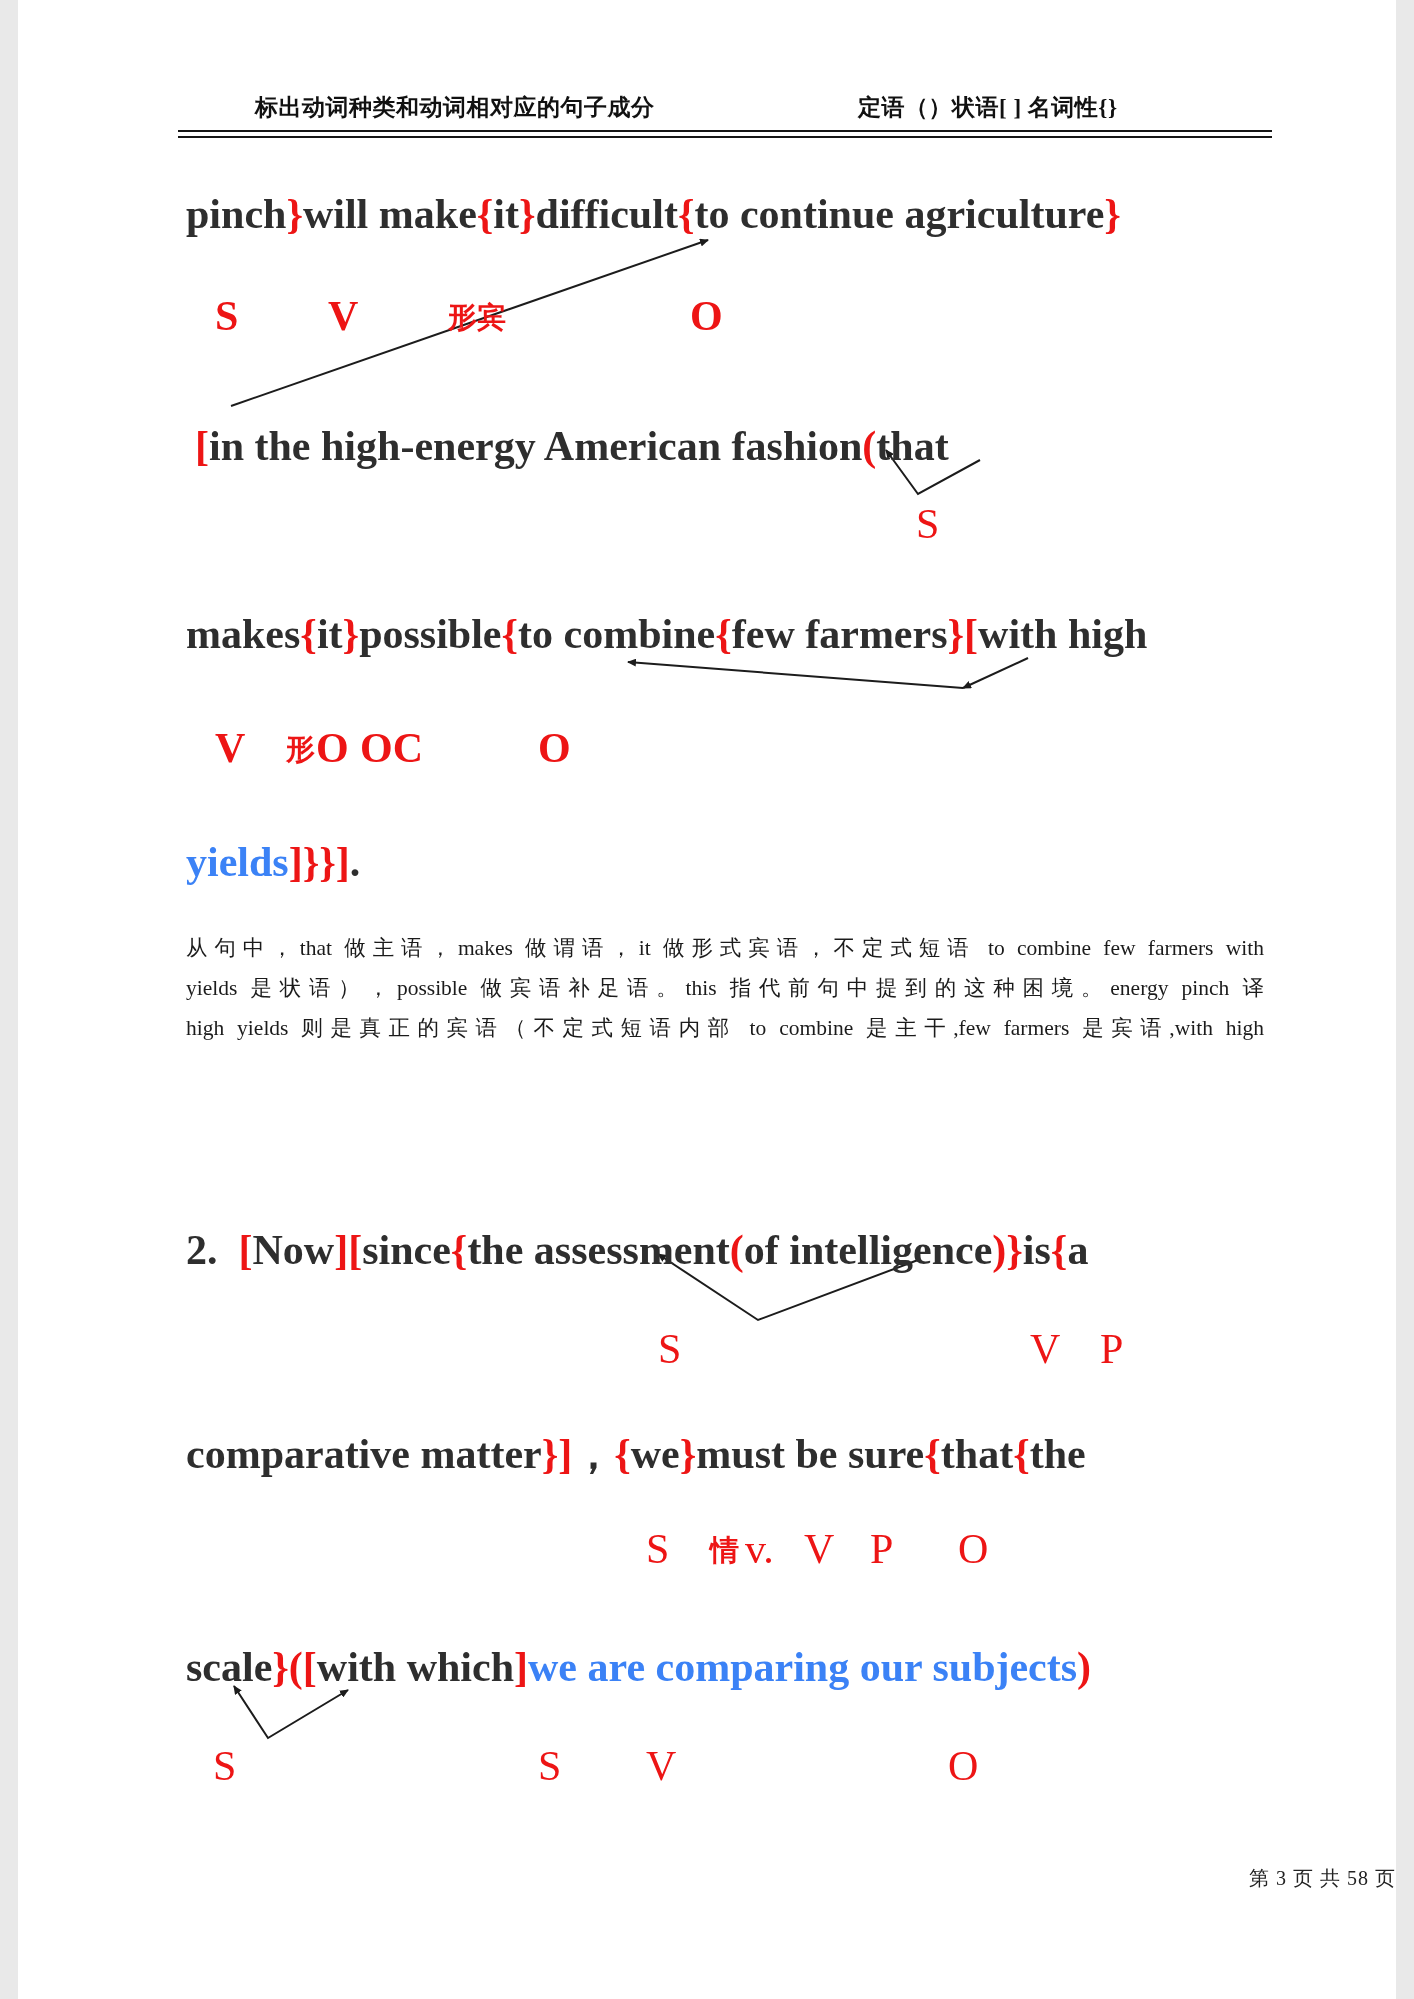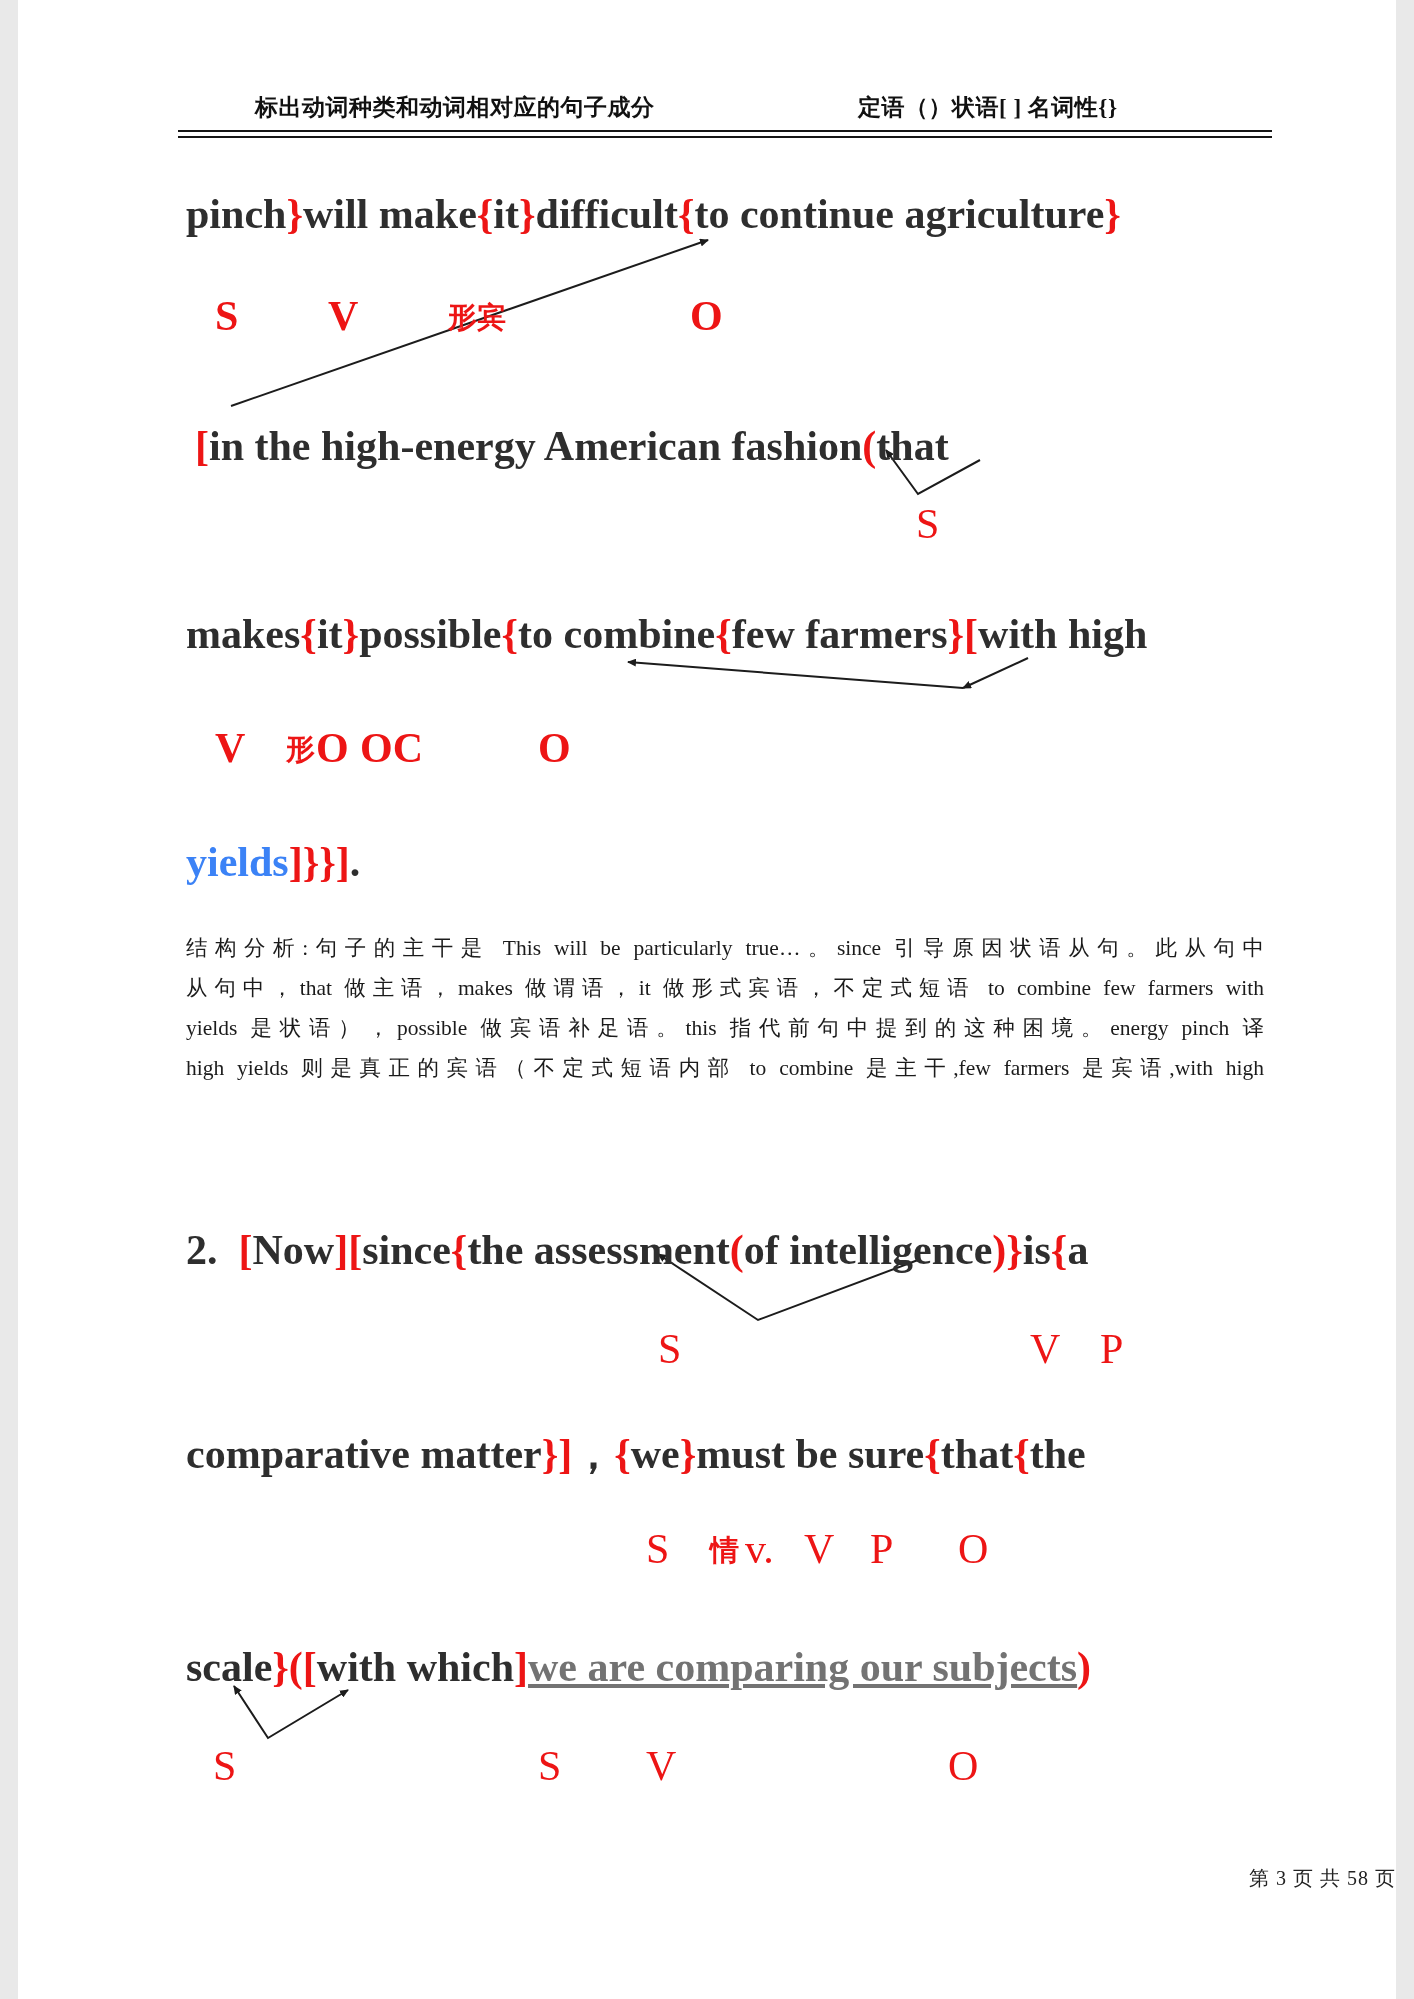--- a/index.html
+++ b/index.html
@@ -48,21 +48,21 @@
       <polyline points="330,1690 250,1738 216,1686" fill="none" stroke="#1c1c1c" stroke-width="2" marker-end="url(#ah)" marker-start="url(#ahs)"></polyline>
     </svg>
 
   <div id="sentences">
       <div class="sentence-line" style="left: 168px; top: 190px;"><span style="color: rgb(46, 46, 46);">pinch</span><span style="color: rgb(237, 21, 21);">}</span><span style="color: rgb(46, 46, 46);">will make</span><span style="color: rgb(237, 21, 21);">{</span><span style="color: rgb(46, 46, 46);">it</span><span style="color: rgb(237, 21, 21);">}</span><span style="color: rgb(46, 46, 46);">difficult</span><span style="color: rgb(237, 21, 21);">{</span><span style="color: rgb(46, 46, 46);">to continue agriculture</span><span style="color: rgb(237, 21, 21);">}</span></div>
       <div class="sentence-line" style="left: 168px; top: 422px; margin-left: 9px;"><span style="color: rgb(237, 21, 21);">[</span><span style="color: rgb(46, 46, 46);">in the high-energy American fashion</span><span style="color: rgb(237, 21, 21);">(</span><span style="color: rgb(46, 46, 46);">that</span></div>
       <div class="sentence-line" style="left: 168px; top: 610px;"><span style="color: rgb(46, 46, 46);">makes</span><span style="color: rgb(237, 21, 21);">{</span><span style="color: rgb(46, 46, 46);">it</span><span style="color: rgb(237, 21, 21);">}</span><span style="color: rgb(46, 46, 46);">possible</span><span style="color: rgb(237, 21, 21);">{</span><span style="color: rgb(46, 46, 46);">to combine</span><span style="color: rgb(237, 21, 21);">{</span><span style="color: rgb(46, 46, 46);">few farmers</span><span style="color: rgb(237, 21, 21);">}</span><span style="color: rgb(237, 21, 21);">[</span><span style="color: rgb(46, 46, 46);">with high</span></div>
       <div class="sentence-line" style="left: 168px; top: 838px;"><span style="color: #3b82f6; margin-top: 20px;">yields</span><span style="color: rgb(237, 21, 21);">]}}]</span><span style="color: rgb(46, 46, 46);">.</span></div>
       <div class="sentence-line" style="left: 168px; top: 1226px;"><span style="color: rgb(46, 46, 46);">2.  </span><span style="color: rgb(237, 21, 21);">[</span><span style="color: rgb(46, 46, 46);">Now</span><span style="color: rgb(237, 21, 21);">][</span><span style="color: rgb(46, 46, 46);">since</span><span style="color: rgb(237, 21, 21);">{</span><span style="color: rgb(46, 46, 46);">the assessment</span><span style="color: rgb(237, 21, 21);">(</span><span style="color: rgb(46, 46, 46);">of intelligence</span><span style="color: rgb(237, 21, 21);">)}</span><span style="color: rgb(46, 46, 46);">is</span><span style="color: rgb(237, 21, 21);">{</span><span style="color: rgb(46, 46, 46);">a</span></div>
       <div class="sentence-line" style="left: 168px; top: 1430px;"><span style="color: rgb(46, 46, 46);">comparative matter</span><span style="color: rgb(237, 21, 21);">}]</span><span style="color: rgb(46, 46, 46);">，</span><span style="color: rgb(237, 21, 21);">{</span><span style="color: rgb(46, 46, 46);">we</span><span style="color: rgb(237, 21, 21);">}</span><span style="color: rgb(46, 46, 46);">must be sure</span><span style="color: rgb(237, 21, 21);">{</span><span style="color: rgb(46, 46, 46);">that</span><span style="color: rgb(237, 21, 21);">{</span><span style="color: rgb(46, 46, 46);">the</span></div>
-      <div class="sentence-line" style="left: 168px; top: 1643px;"><span style="color: rgb(46, 46, 46);">scale</span><span style="color: rgb(237, 21, 21);">}([</span><span style="color: rgb(46, 46, 46);">with which</span><span style="color: rgb(237, 21, 21);">]</span><span style="color: #737373; text-decoration: underline;">we are comparing our subjects</span><span style="color: rgb(237, 21, 21);">)</span></div>
+      <div class="sentence-line" style="left: 168px; top: 1643px;"><span style="color: rgb(46, 46, 46);">scale</span><span style="color: rgb(237, 21, 21);">}([</span><span style="color: rgb(46, 46, 46);">with which</span><span style="color: rgb(237, 21, 21);">]</span><span style="color: #3b82f6;">we are comparing our subjects</span><span style="color: rgb(237, 21, 21);">)</span></div>
     </div>
 
   <div id="labels">
       <span class="glabel bold" style="left: 197px; top: 295px; color: rgb(237, 21, 21);">S</span>
       <span class="glabel bold" style="left: 310px; top: 295px; color: rgb(237, 21, 21);">V</span>
       <span class="glabel cn" style="left: 430px; top: 303px; color: rgb(237, 21, 21);">形宾</span>
       <span class="glabel bold" style="left: 672px; top: 295px; color: rgb(237, 21, 21);">O</span>
       <span class="glabel" style="left: 898px; top: 503px; color: rgb(237, 21, 21);">S</span>
       <span class="glabel bold" style="left: 197px; top: 727px; color: rgb(237, 21, 21);">V</span>
       <span class="glabel cn" style="left: 268px; top: 735px; color: rgb(237, 21, 21);">形</span>
@@ -78,21 +78,20 @@
       <span class="glabel" style="left: 786px; top: 1528px; color: rgb(237, 21, 21);">V</span>
       <span class="glabel" style="left: 852px; top: 1528px; color: rgb(237, 21, 21);">P</span>
       <span class="glabel" style="left: 940px; top: 1528px; color: rgb(237, 21, 21);">O</span>
       <span class="glabel" style="left: 195px; top: 1745px; color: rgb(237, 21, 21);">S</span>
       <span class="glabel" style="left: 520px; top: 1745px; color: rgb(237, 21, 21);">S</span>
       <span class="glabel" style="left: 628px; top: 1745px; color: rgb(237, 21, 21);">V</span>
       <span class="glabel" style="left: 930px; top: 1745px; color: rgb(237, 21, 21);">O</span>
     </div>
 
   <div class="para" id="para">
-      <div class="para-line">结构分析:句子的主干是 This will be particularly true…。since 引导原因状语从句。此从句中</div>
       <div class="para-line">从句中，that 做主语，makes 做谓语，it 做形式宾语，不定式短语 to combine few farmers with</div>
       <div class="para-line">yields 是状语），possible 做宾语补足语。this 指代前句中提到的这种困境。energy pinch 译</div>
       <div class="para-line">high yields 则是真正的宾语（不定式短语内部 to combine 是主干,few farmers 是宾语,with high</div>
     </div>
 
   <div class="footer">第 3 页 共 58 页</div>
 
 </div>
 
 </body></html>

